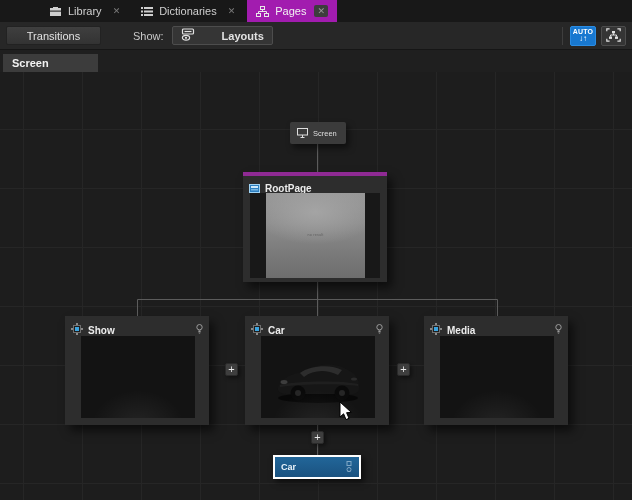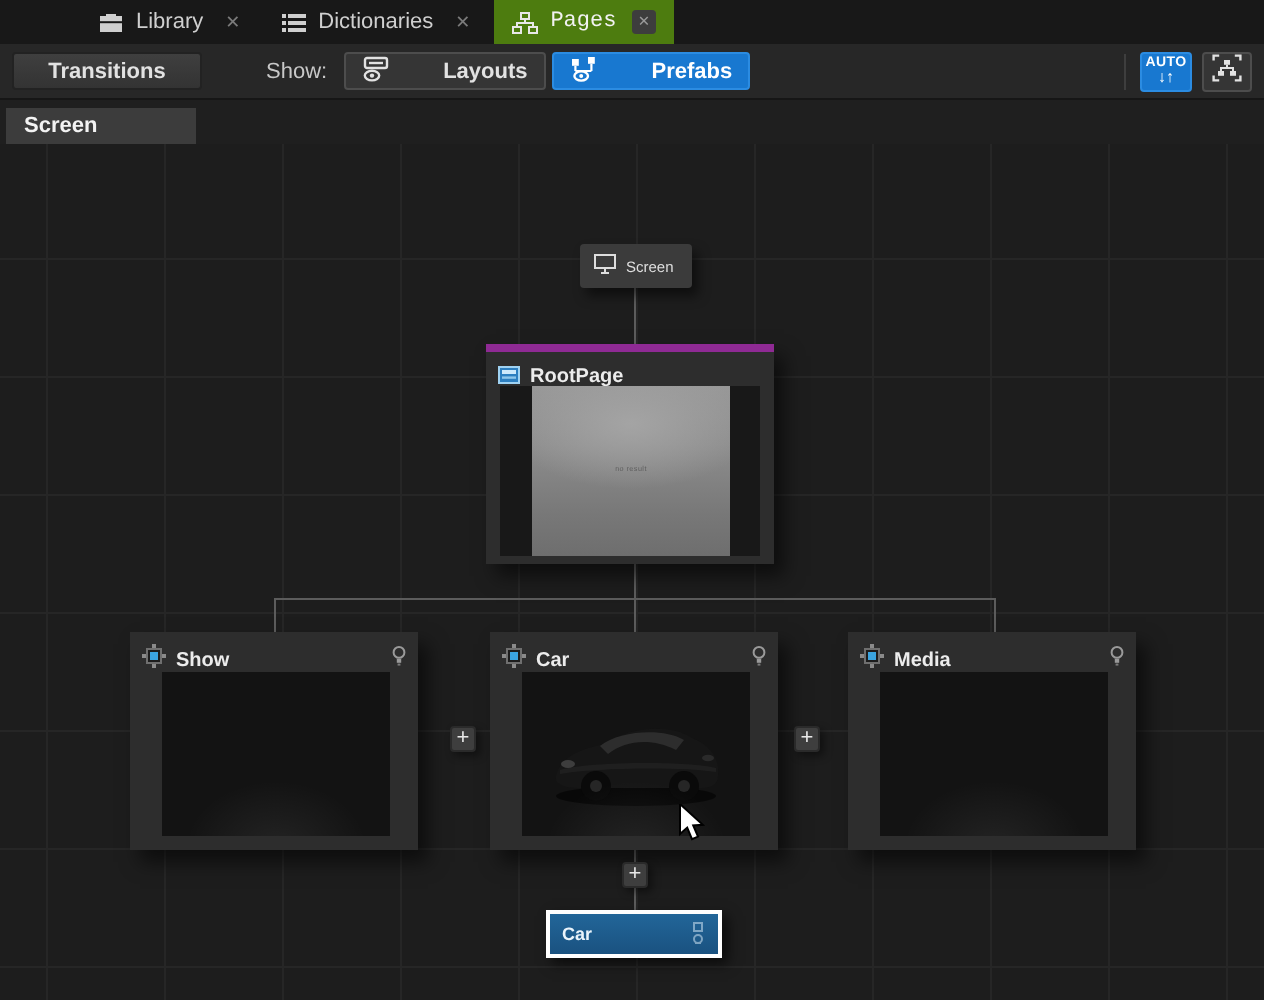--- a/index.html
+++ b/index.html
@@ -2,29 +2,29 @@
 <html><head>
 <meta charset="utf-8">
 <style>
   html,body{margin:0;padding:0;background:#111;}
   body{width:632px;height:500px;overflow:hidden;font-family:"Liberation Sans",sans-serif;-webkit-font-smoothing:antialiased;}
   .app{position:relative;width:632px;height:500px;background:#1d1d1d;}
 
   
   .tabbar{position:absolute;left:0;top:0;width:632px;height:22px;background:#181818;display:flex;align-items:stretch;padding-left:40px;}
   .tab{display:flex;align-items:center;gap:6px;padding:0 9px;color:#cfcfcf;font-size:11px;cursor:default;}
-  .tab.active{background:#4d7c0f;color:#f2f2f2;font-family:Liberation Mono, monospace;}
+  .tab.active{background:#a21caf;color:#f2f2f2;}
   .tab .ticon{display:flex;align-items:center;}
   .tab .tclose{color:#7a7a7a;font-size:9px;margin-left:2px;padding:1px 3px;border-radius:2px;}
   .tab.active .tclose{background:#3d3d3d;color:#9a9a9a;}
 
   
   .toolbar{position:absolute;left:0;top:22px;width:632px;height:28px;background:#272727;display:flex;align-items:center;padding:0;box-sizing:border-box;border-bottom:1px solid #161616;}
   .btn{display:flex;align-items:center;justify-content:center;gap:5px;height:19px;border-radius:2px;font-size:11px;color:#e2e2e2;background:linear-gradient(#3f3f3f,#333);border:1px solid #222;box-sizing:border-box;}
-  .btn-transitions{width:95px;margin-left:6px;font-weight:700;}
+  .btn-transitions{width:95px;margin-left:6px;font-weight:400;}
   .show-label{color:#c8c8c8;font-size:11px;margin-left:32px;margin-right:8px;}
   .btn-toggle{padding:0 8px;background:#353535;border:1px solid #4d4d4d;font-weight:700;gap:27px;}
   .btn-toggle.on{background:#1878d0;border-color:#2b8ce2;color:#fff;}
   .tb-spacer{flex:1;}
   .vsep{width:1px;height:18px;background:#3e3e3e;margin-right:7px;}
   .btn-auto{width:26px;height:20px;flex-direction:column;gap:0;background:#1878d0;border:1px solid #2b8ce2;color:#fff;margin-right:5px;padding:1px 0;}
   .btn-auto .auto-word{font-size:7px;font-weight:700;line-height:7px;letter-spacing:.2px;}
   .btn-auto .auto-arrows{font-size:8px;line-height:8px;font-weight:700;}
   .btn-fit{width:25px;height:20px;background:#353535;border:1px solid #4d4d4d;margin-right:6px;}
 
@@ -129,34 +129,20 @@
         <svg width="14" height="13" viewBox="0 0 14 13">
             <g fill="none" stroke="#e2e2e2" stroke-width="1.2">
               <rect x="1.5" y="1" width="11" height="5" rx="1"></rect>
               <path d="M3.5 3.5h7"></path>
             </g>
             <ellipse cx="5" cy="9.8" rx="3.6" ry="2.4" fill="none" stroke="#e2e2e2" stroke-width="1.2"></ellipse>
             <circle cx="5" cy="9.8" r="1.1" fill="#e2e2e2"></circle>
           </svg>
       </span>
       <span>Layouts</span>
-    </div>
-    <div class="btn btn-toggle on" style="margin-left:3px;">
-      <span>
-        <svg width="14" height="13" viewBox="0 0 14 13">
-            <g fill="#fff">
-              <rect x="1" y="1.5" width="3.4" height="3.4"></rect>
-              <rect x="9" y="0.5" width="3.4" height="3.4"></rect>
-            </g>
-            <path d="M2.7 5v2.5M10.7 4v3.5M2.7 7.5h8" stroke="#fff" stroke-width="1.1" fill="none"></path>
-            <ellipse cx="5.6" cy="10" rx="3.4" ry="2.3" fill="none" stroke="#fff" stroke-width="1.2"></ellipse>
-            <circle cx="5.6" cy="10" r="1" fill="#fff"></circle>
-          </svg>
-      </span>
-      <span>Prefabs</span>
     </div>
     <div class="tb-spacer"></div>
     <div class="vsep"></div>
     <div class="btn btn-auto">
       <span class="auto-word">AUTO</span>
       <span class="auto-arrows">↓↑</span>
     </div>
     <div class="btn btn-fit">
       <span>
         <svg width="15" height="14" viewBox="0 0 15 14">

